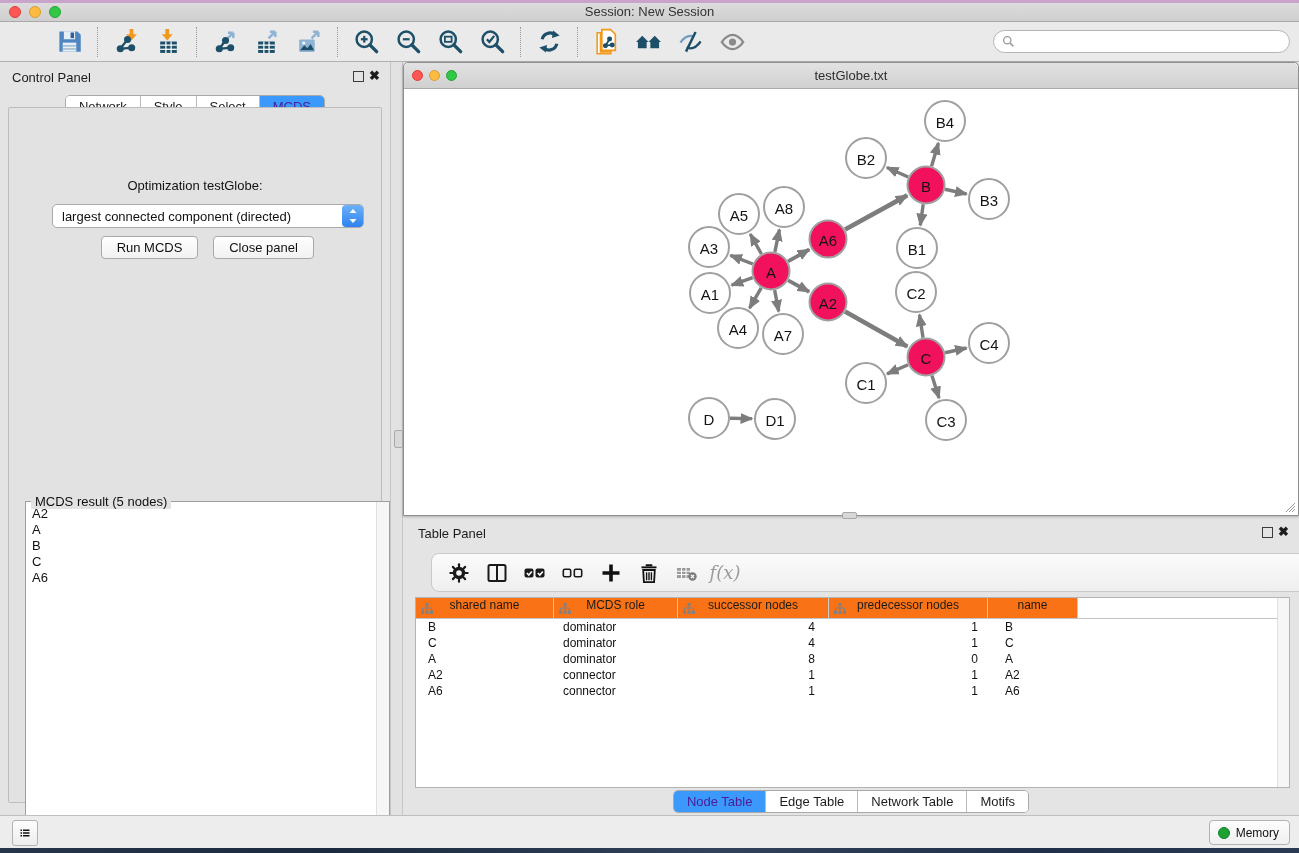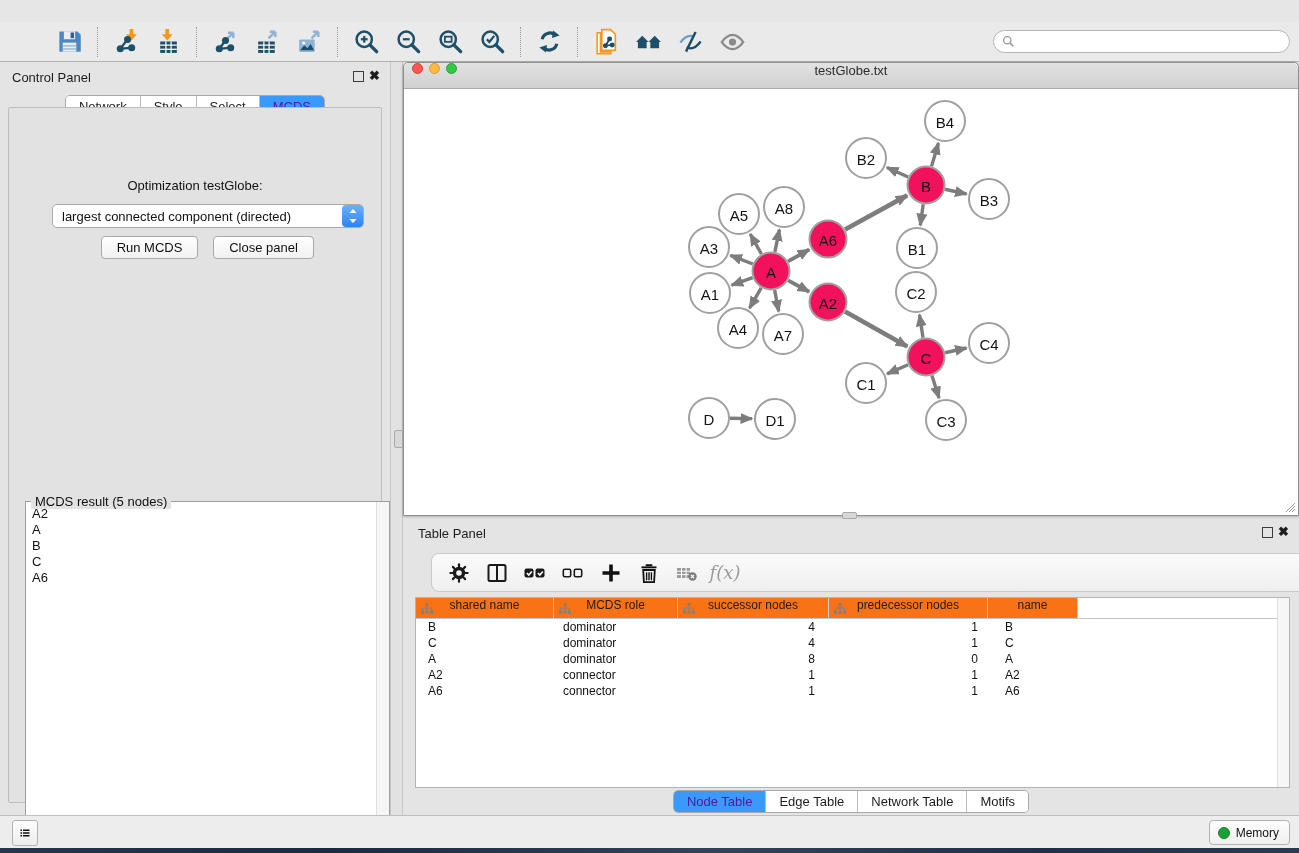--- a/index.html
+++ b/index.html
@@ -77,21 +77,21 @@
     border:1px solid #a8a8a8;border-radius:2px;}
 
   
   .workarea{position:absolute;left:403px;top:62px;width:896px;height:753px;background:#e6e6e6;}
 
   
   .net-window{position:absolute;left:0;top:0;width:896px;height:454px;border:1px solid #8f8f8f;
     border-radius:5px 5px 0 0;background:#fff;box-shadow:0 1px 3px rgba(0,0,0,.25);}
   .net-titlebar{position:absolute;left:0;top:0;width:100%;height:26px;
     background:linear-gradient(#e2e2e2,#d0d0d0);border-bottom:1px solid #aaa;
-    border-radius:5px 5px 0 0;display:flex;align-items:flex-start;}
+    border-radius:5px 5px 0 0;display:flex;align-items:center;}
   .net-lights{display:flex;gap:6px;margin-left:8px;}
   .net-lights .light{width:11px;height:11px;}
   .net-title{position:absolute;left:0;right:0;text-align:center;font-size:13px;color:#2d2d2d;}
   .net-canvas{position:absolute;left:0;top:26px;width:894px;height:426px;background:#fff;overflow:hidden;}
   .resize-grip{position:absolute;right:2px;bottom:2px;}
 
   
   .table-panel{position:absolute;left:0;top:458px;width:896px;height:295px;background:#e4e4e4;}
   .tp-float{right:26px;} .tp-close{right:10px;}
   .tp-toolbar{position:absolute;left:28px;top:33px;width:875px;height:39px;
@@ -127,20 +127,28 @@
     display:flex;align-items:center;gap:6px;font-size:12px;color:#111;}
   .mem-dot{width:12px;height:12px;border-radius:50%;background:#1DA133;border:1px solid #14822a;}
   .desktop-strip{position:absolute;left:0;top:848px;width:1299px;height:5px;
     background:linear-gradient(90deg,#263549,#1b2a3e 25%,#31425a 55%,#20304a 80%,#2a3a52);}
 </style>
 </head>
 <body>
 
 <div id="app">
 
+  <div class="titlebar">
+    <div class="lights">
+      <span class="light red"></span>
+      <span class="light yellow"></span>
+      <span class="light green"></span>
+    </div>
+    <div class="win-title">Session: New Session</div>
+  </div>
 
   <div class="toolbar">
     <button class="tbi">
         <svg viewBox="0 0 24 24"></svg>
         <span></span>
         <path d="M2 5h7l2 2h9v3H4z" fill="#d98e22"><path d="M1 20L4.5 9h19L20 20z" fill="#f0a235"></path></path>
       </button>
     <button class="tbi">
         <svg viewBox="0 0 24 24">
           <path d="M3 3h16l3 3v15H3z" fill="#4e86c1"></path>

